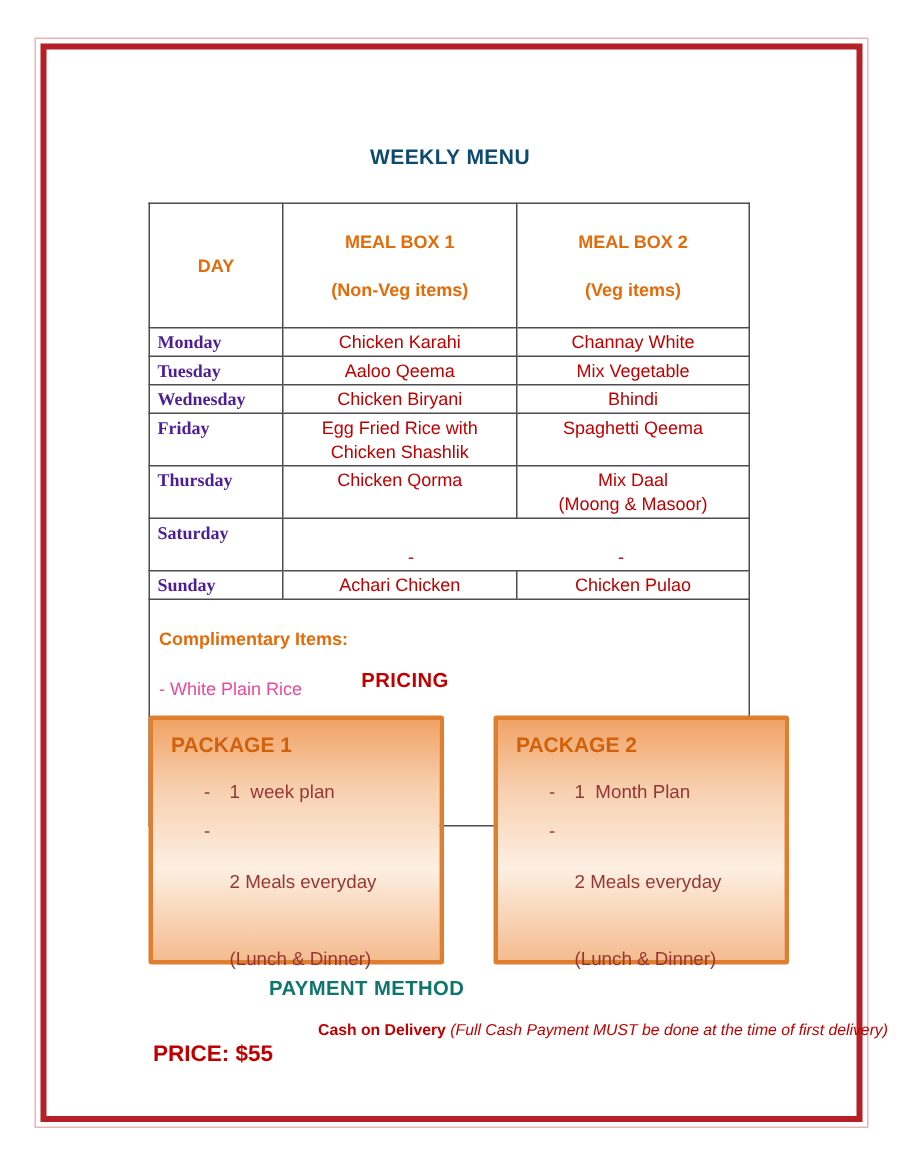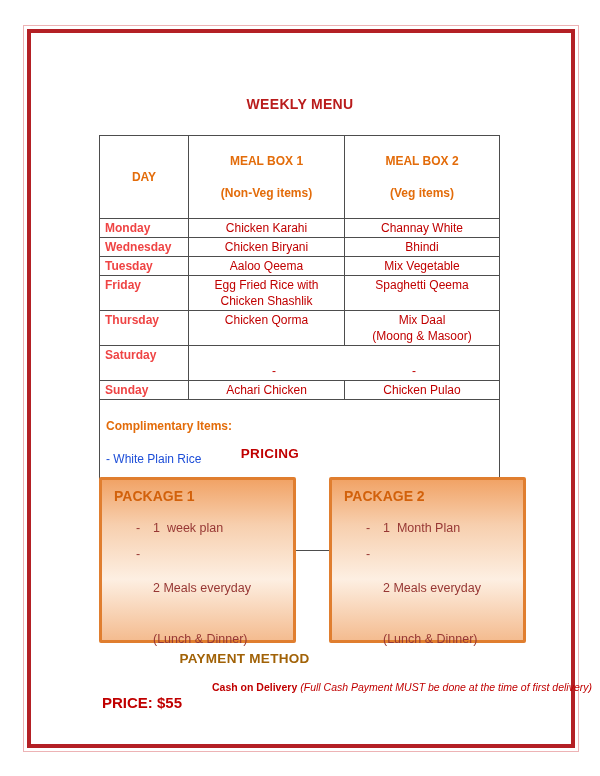--- a/index.html
+++ b/index.html
@@ -7,53 +7,53 @@
     width:600px;height:776px;position:relative;background:#ffffff;
     font-family:"Liberation Sans", sans-serif;overflow:hidden;
   }
   
   .thin-frame{position:absolute;left:23px;top:25px;width:556px;height:727px;
     border:1px solid #EDB3B5;box-sizing:border-box;}
   .thick-frame{position:absolute;left:27px;top:29px;width:548px;height:719px;
     border:4px solid #B42025;box-sizing:border-box;}
 
   .doc-title{position:absolute;top:96px;left:0;width:600px;text-align:center;
-    font-size:14px;font-weight:bold;color:#b91c1c;letter-spacing:.3px;}
+    font-size:14px;font-weight:bold;color:#0c4a6e;letter-spacing:.3px;}
 
   
   .menu-table{position:absolute;left:99px;top:135px;width:400px;
     border-collapse:collapse;table-layout:fixed;font-size:12px;}
   .menu-table td{border:1px solid #4d4d4d;text-align:center;vertical-align:top;
     padding:1px 15px;line-height:16px;color:#C00000;white-space:pre-line;box-sizing:border-box;}
   .menu-table tr.hdr td{color:#E36C0A;font-weight:bold;vertical-align:middle;height:33px;}
-  .menu-table td.day{text-align:left;padding-left:5px;color:#ef4444;font-weight:bold;}
+  .menu-table td.day{text-align:left;padding-left:5px;color:#4c1d95;font-weight:bold;font-family:Liberation Serif, serif;}
   .h18{height:18px;} .h35{height:35px;}
   .dash-cell{padding:1px 0;}
   .dash-cell span{display:inline-block;width:50%;text-align:center;}
   td.comp{height:70px;text-align:left;padding:2px 6px;margin-left:38px;}
   .comp-title{color:#E36C0A;font-weight:bold;line-height:16.5px;}
-  .comp-item{color:#1d4ed8;line-height:16.5px;}
+  .comp-item{color:#ec4899;line-height:16.5px;}
 
   .pricing-title{position:absolute;top:446px;left:0;width:540px;text-align:center;
     font-size:13.5px;font-weight:bold;color:#C00000;letter-spacing:.3px;}
 
   
   .package{position:absolute;top:477px;width:197px;height:166px;box-sizing:border-box;
     border:3px solid #E07E2F;border-radius:2px;
     background:linear-gradient(180deg,#F1A366 0%,#F7CFAE 28%,#FDEFE2 62%,#F4BC90 100%);}
   .pkg1{left:99px;} .pkg2{left:329px;}
   .pkg-title{margin:8px 0 0 12px;font-size:14px;font-weight:bold;color:#D2610B;}
   .pkg-item{display:flex;margin:16px 0 0 34px;color:#973734;font-size:12.5px;
     line-height:17px;white-space:pre-wrap;}
   .pkg-item .dash{width:17px;flex:none;}
   .pkg-item2{margin-top:9px;}
   .pkg-price{margin-top:12px;text-align:left;font-size:15px;font-weight:bold;color:#C00000;}
 
   .payment-title{position:absolute;top:651px;left:0;width:489px;text-align:center;
-    font-size:13.5px;font-weight:bold;color:#a16207;letter-spacing:.3px;}
+    font-size:13.5px;font-weight:bold;color:#0f766e;letter-spacing:.3px;}
   .payment-line{position:absolute;top:681px;left:0;width:592px;text-align:right;
     font-size:10.5px;color:#C00000;}
   .pay-bold{font-weight:bold;}
   .pay-note{font-style:italic;margin-left:3px;}
 </style>
 </head>
 <body>
 
 <div class="thin-frame"></div>
 <div class="thick-frame"></div>
@@ -77,28 +77,28 @@
         <div>MEAL BOX 2</div>
         <div>(Veg items)</div>
       </td>
     </tr>
     <tr class="h18">
       <td class="day">Monday</td>
       <td>Chicken Karahi</td>
       <td>Channay White</td>
     </tr>
     <tr class="h18">
+      <td class="day">Tuesday</td>
+      <td>Aaloo Qeema</td>
+      <td>Mix Vegetable</td>
+    </tr>
+    <tr class="h18">
       <td class="day">Wednesday</td>
       <td>Chicken Biryani</td>
       <td>Bhindi</td>
-    </tr>
-    <tr class="h18">
-      <td class="day">Tuesday</td>
-      <td>Aaloo Qeema</td>
-      <td>Mix Vegetable</td>
     </tr>
     <tr class="h35">
       <td class="day">Friday</td>
       <td>Egg Fried Rice with
 Chicken Shashlik</td>
       <td>Spaghetti Qeema</td>
     </tr>
     <tr class="h35">
       <td class="day">Thursday</td>
       <td>Chicken Qorma</td>

